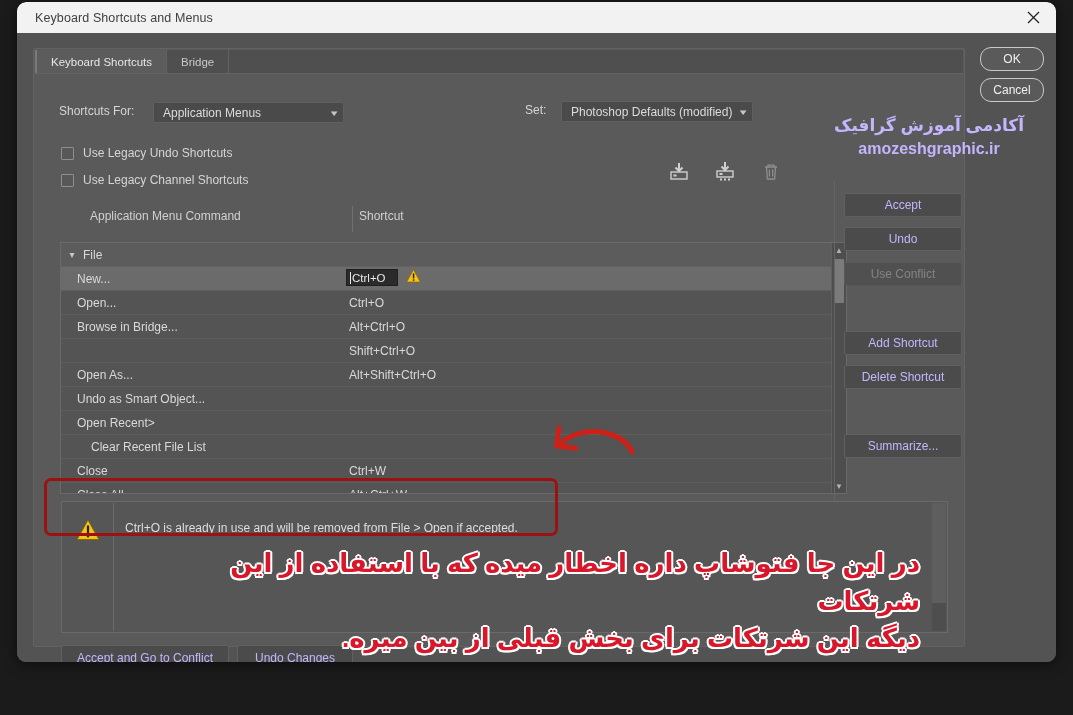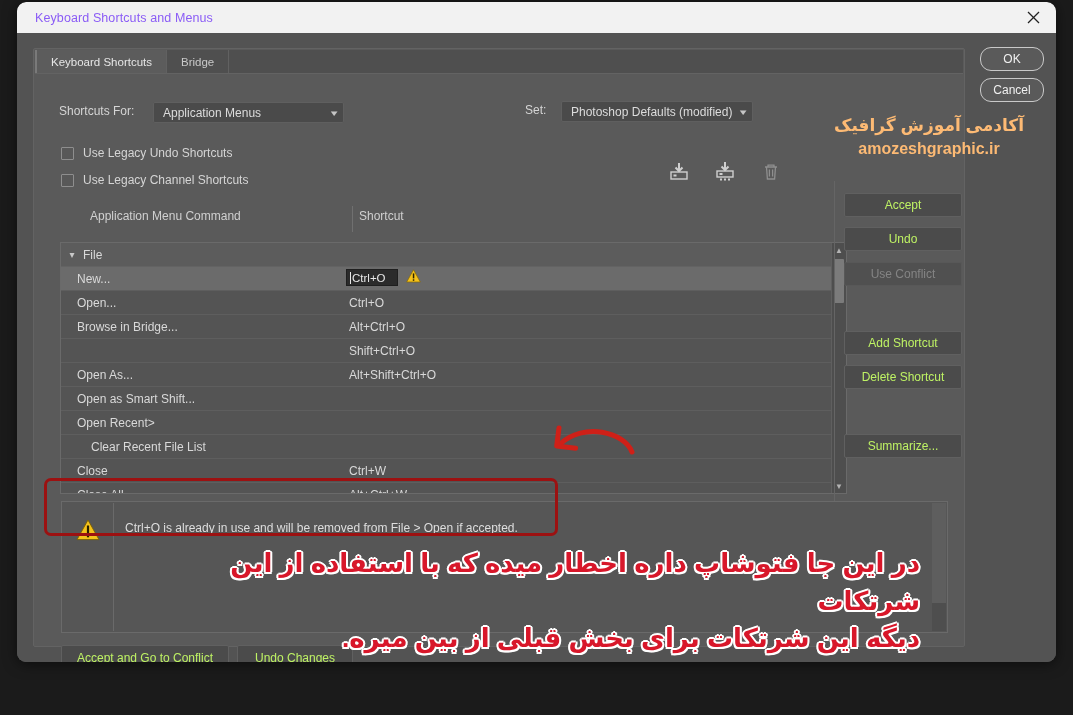--- a/index.html
+++ b/index.html
@@ -16,21 +16,21 @@
     position:absolute;left:17px;top:2px;width:1039px;height:660px;
     background:#535353;border-radius:9px;
     box-shadow:0 2px 14px rgba(0,0,0,.55);
     overflow:hidden;
   }
   .titlebar{
     height:31px;background:#f2f2f2;border-radius:9px 9px 0 0;
     display:flex;align-items:center;position:relative;
   }
   .titlebar .title{
-    font-size:12.5px;color:#8b5cf6;margin-left:18px;letter-spacing:.1px;
+    font-size:12.5px;color:#404040;margin-left:18px;letter-spacing:.1px;
   }
   .winclose{
     position:absolute;right:0;top:0;width:46px;height:31px;
     display:flex;align-items:center;justify-content:center;
     color:#222;font-size:15px;line-height:1;
   }
 
   
   .dlgbody{position:absolute;left:0;top:31px;right:0;bottom:0;background:#535353;}
 
@@ -74,21 +74,21 @@
   #chk-legacy-undo{left:27px;top:97px;}
   #chk-legacy-channel{left:27px;top:124px;}
 
   
   .iconrow{position:absolute;left:630px;top:110px;display:flex;gap:16px;}
   .iconbtn{width:30px;height:26px;display:flex;align-items:center;justify-content:center;}
 
   
   .watermark{
     position:absolute;right:12px;top:82px;width:230px;text-align:center;
-    color:#fdba74;font-weight:bold;line-height:1.35;pointer-events:none;
+    color:#c4b5fd;font-weight:bold;line-height:1.35;pointer-events:none;
   }
   .watermark .l1{font-size:17px;letter-spacing:.3px;}
   .watermark .l2{font-size:16px;}
 
   
   .colhead{position:absolute;top:160px;font-size:12px;color:#d0d0d0;}
   #colhead-command{left:56px;}
   #colhead-shortcut{left:325px;}
   .colsep{position:absolute;left:318px;top:157px;width:1px;height:26px;background:#707070;}
 
@@ -124,21 +124,21 @@
     position:absolute;right:0;top:0;width:14px;height:100%;background:#4e4e4e;
     border-left:1px solid #5f5f5f;
   }
   .vscroll .arrow{height:14px;display:flex;align-items:center;justify-content:center;color:#b3b3b3;font-size:8px;}
   .vscroll .arrow.dn{position:absolute;bottom:0;width:100%;}
   .vscroll .thumb{position:absolute;top:16px;left:2px;width:10px;height:44px;background:#7b7b7b;border-radius:1px;}
 
   
   .btn{
     position:absolute;background:#4b4b4b;border:1px solid #606060;border-radius:2px;
-    color:#bef264;font-size:12px;display:flex;align-items:center;justify-content:center;
+    color:#c4b5fd;font-size:12px;display:flex;align-items:center;justify-content:center;
   }
   .btn.disabled{color:#848484;border-color:#585858;background:#505050;}
   #btn-accept{left:810px;top:144px;width:116px;height:22px;}
   #btn-undo{left:810px;top:178px;width:116px;height:22px;}
   #btn-usedefault{left:810px;top:213px;width:116px;height:22px;}
   #btn-addshortcut{left:810px;top:282px;width:116px;height:22px;}
   #btn-deleteshortcut{left:810px;top:316px;width:116px;height:22px;}
   #btn-summarize{left:810px;top:385px;width:116px;height:22px;}
 
   .vdivider{position:absolute;left:800px;top:132px;width:1px;height:355px;background:#656565;}
@@ -297,21 +297,21 @@
           </div>
           <div class="row">
             <span class="cmd"></span>
             <span class="sc">Shift+Ctrl+O</span>
           </div>
           <div class="row">
             <span class="cmd">Open As...</span>
             <span class="sc">Alt+Shift+Ctrl+O</span>
           </div>
           <div class="row">
-            <span class="cmd">Open as Smart Shift...</span>
+            <span class="cmd">Undo as Smart Object...</span>
             <span class="sc"></span>
           </div>
           <div class="row">
             <span class="cmd">Open Recent&gt;</span>
             <span class="sc"></span>
           </div>
           <div class="row">
             <span class="cmd indent">Clear Recent File List</span>
             <span class="sc"></span>
           </div>

